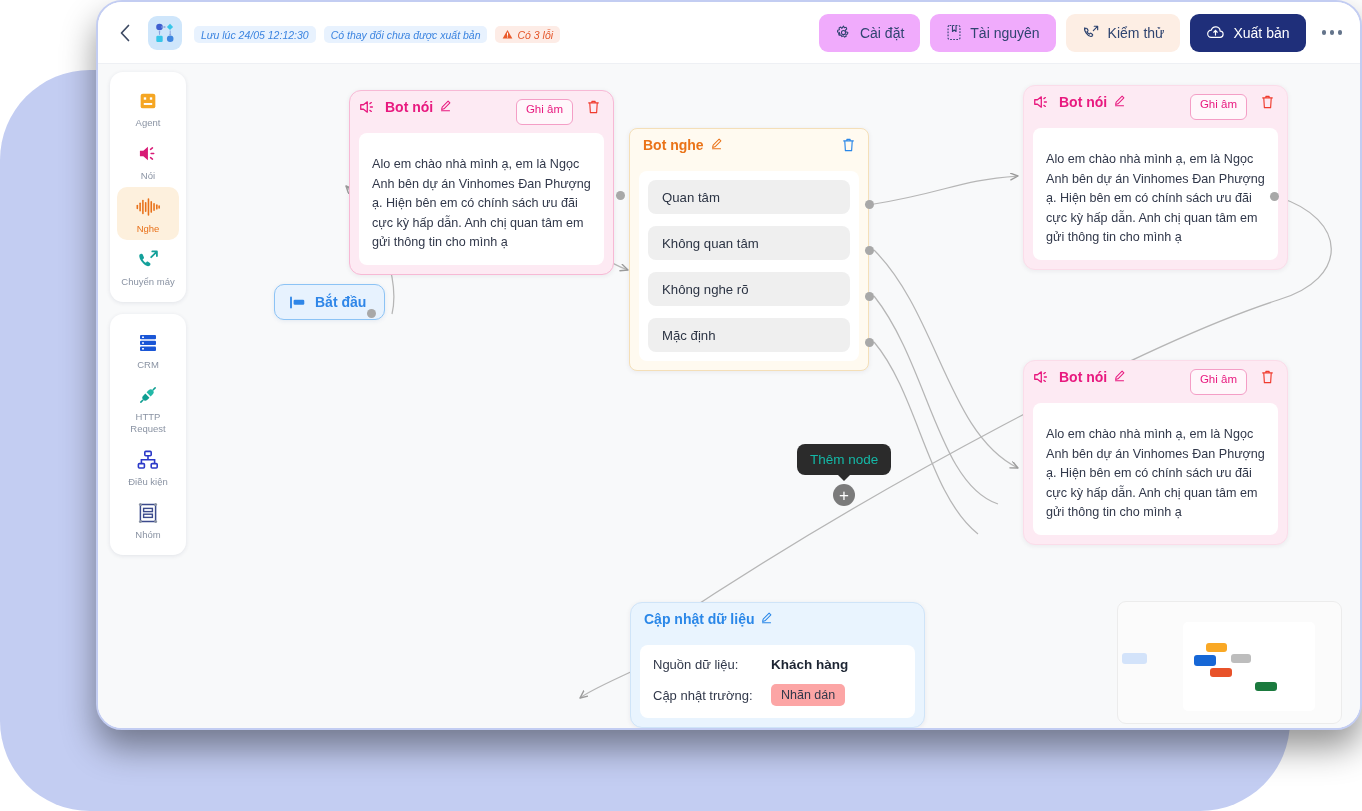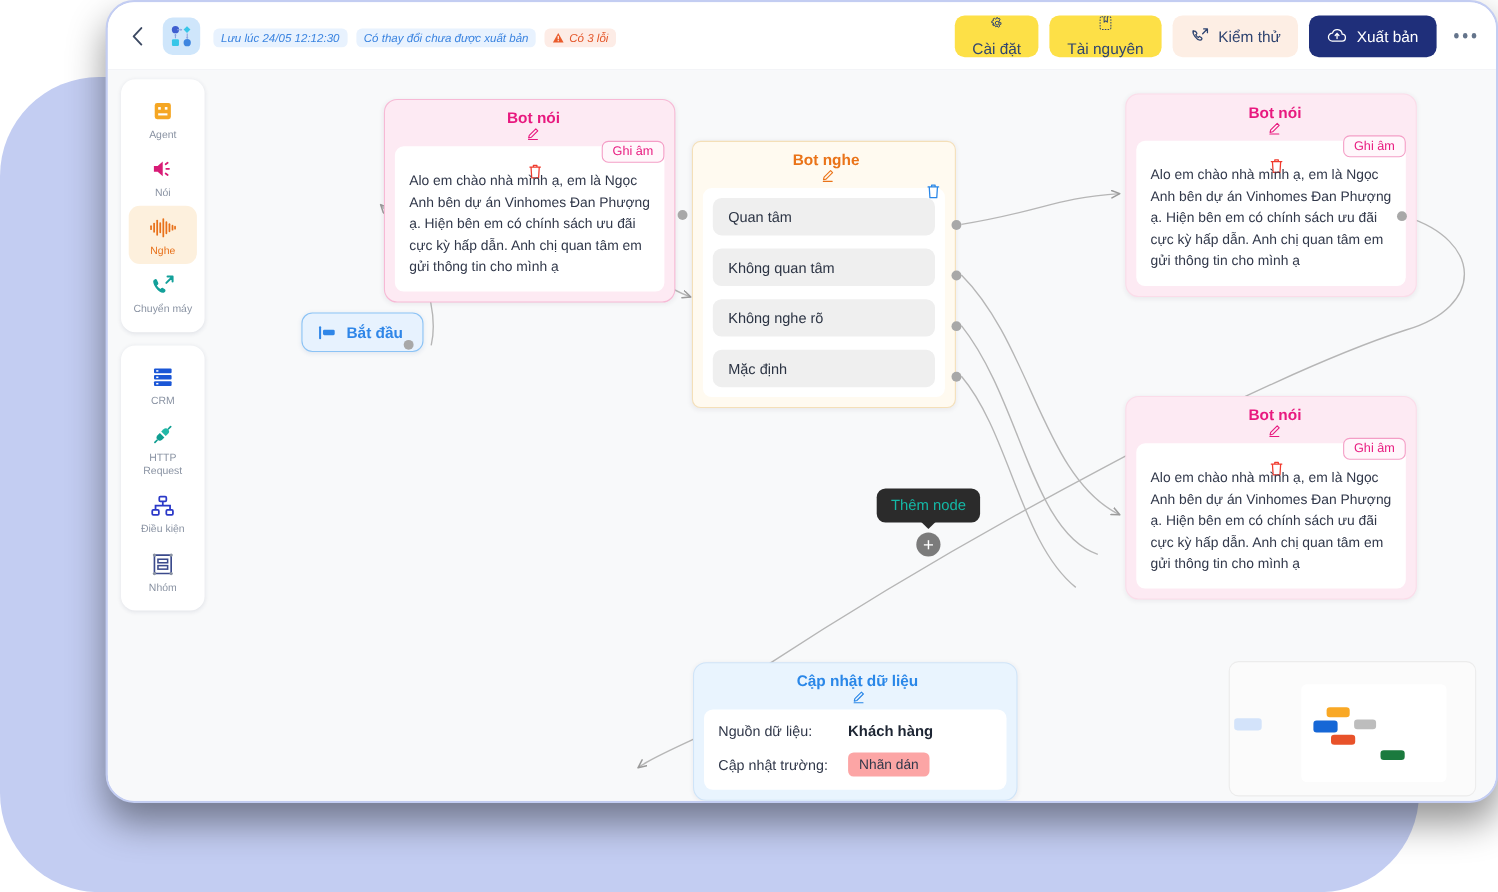--- a/index.html
+++ b/index.html
@@ -67,21 +67,21 @@
   }
   .hdr-right {
     margin-left: auto; display:flex; align-items:center; gap: 10px; padding-right: 14px;
   }
   .btn {
     display:flex; align-items:center; gap: 8px;
     height: 38px; padding: 0 16px; border-radius: 9px;
     font-size: 14px; cursor: pointer; white-space: nowrap;
     border: none;
   }
-  .btn-ice   { background:#fde047; color:#2f4470;flex-direction:column; }
+  .btn-ice   { background:#f0abfc; color:#2f4470; }
   .btn-peach { background:#fdeee4; color:#2f4470; }
   .btn-navy  { background:#1f2f7a; color:#ffffff; }
   .dots {
     display:flex; gap:3.5px; padding: 0 4px 0 6px; cursor: pointer;
   }
   .dots i { width:4.5px;height:4.5px;border-radius:50%;background:#64748b;display:block; }
 
   
   .canvas {
     position: relative;
@@ -113,21 +113,21 @@
   .node { position:absolute; border-radius: 12px; }
 
   .node-speak {
     width: 265px;
     background:#fdeaf3;
     border: 1.4px solid #f7b9d5;
     box-shadow: 0 1px 5px rgba(40,30,60,.07);
     padding: 8px 9px 9px;
   }
   .node-speak.plain { border-color:#fbdce9; }
-  .nhead { display:flex; align-items:center; height: 26px; flex-direction: column; }
+  .nhead { display:flex; height: 26px; }
   .nhead .name {
     font-size: 14px; font-weight: bold; color:#e8197f; margin-left:7px;
   }
   .pen { margin-left:6px; display:flex; cursor:pointer; }
   .ghi-am {
     margin-left:auto; font-size: 11.5px; color:#e8197f;
     border:1px solid #f49ec6; border-radius:6px; padding: 3px 9px;
     background:#fff7fb; cursor:pointer;
   }
   .trash { margin-left: 13px; margin-right:3px; cursor:pointer; display:flex; }

